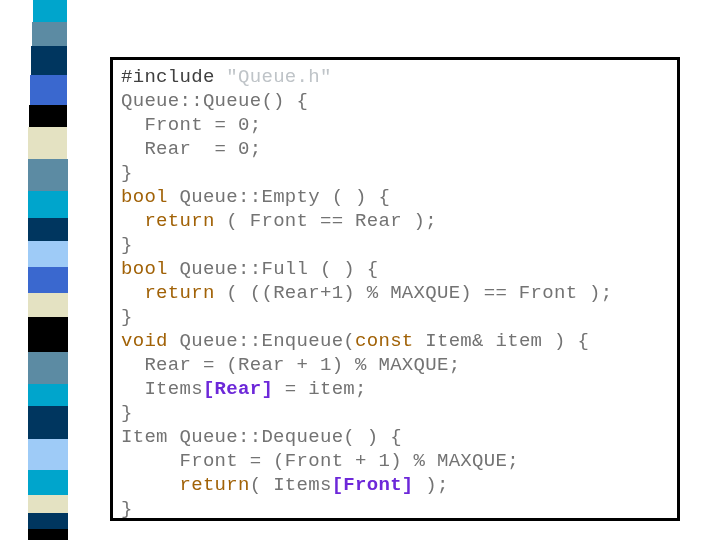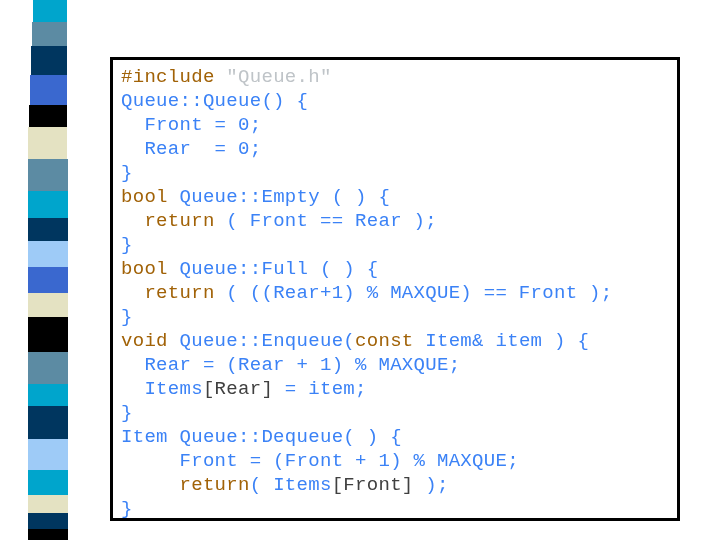--- a/index.html
+++ b/index.html
@@ -51,25 +51,25 @@
     line-height: 24px;
     letter-spacing: 0.3px;
     white-space: pre;
     color: #000000;
   }
   #code-listing .line {
     display: block;
     height: 24px;
     white-space: pre;
   }
-  .tok-pre    { color: #a16207; }
+  .tok-pre    { color: #404040; }
   .tok-str    { color: #bfc4c8; }
   .tok-kw     { color: #a16207; }
-  .tok-idx    { color: #404040; }
-  .tok-plain  { color: #3b82f6; margin-top: 32px; }
+  .tok-idx    { color: #6d28d9; font-weight: bold; }
+  .tok-plain  { color: #737373; margin-top: 32px; }
 </style>
 </head>
 <body>
 
 <div id="slide">
 
   <div id="stripe-column">
       <div class="stripe" style="background: rgb(0, 165, 204); top: 0px; height: 22px; left: 33px; width: 34px;"></div>
       <div class="stripe" style="background: rgb(92, 139, 163); top: 22px; height: 24px; left: 32px; width: 35px;"></div>
       <div class="stripe" style="background: rgb(0, 54, 95); top: 46px; height: 29px; left: 31px; width: 36px;"></div>

